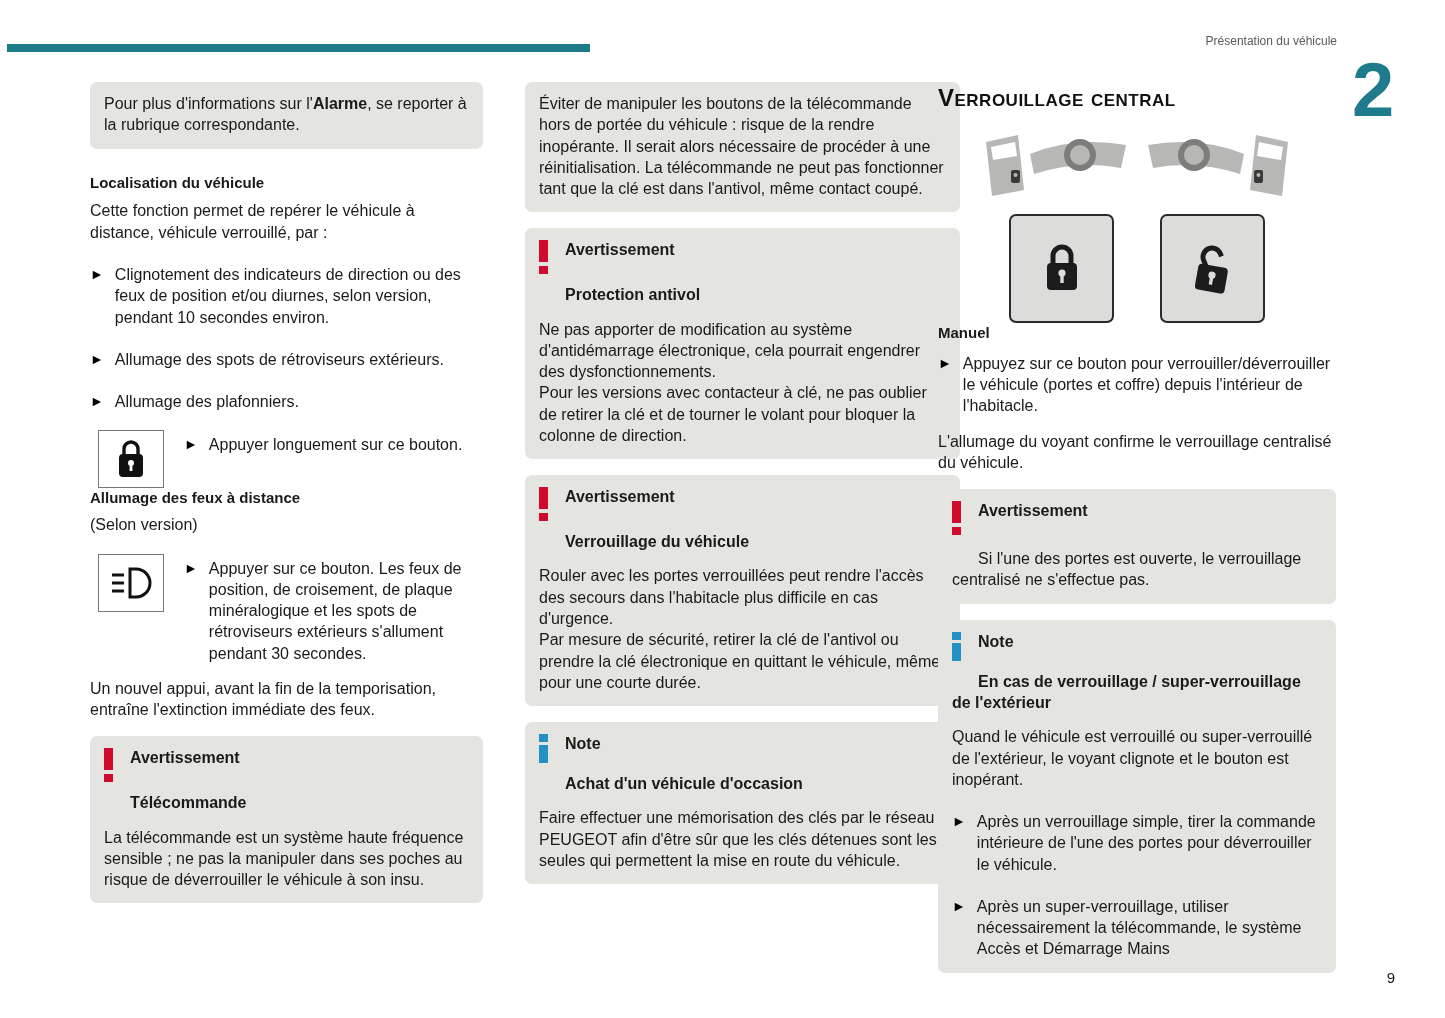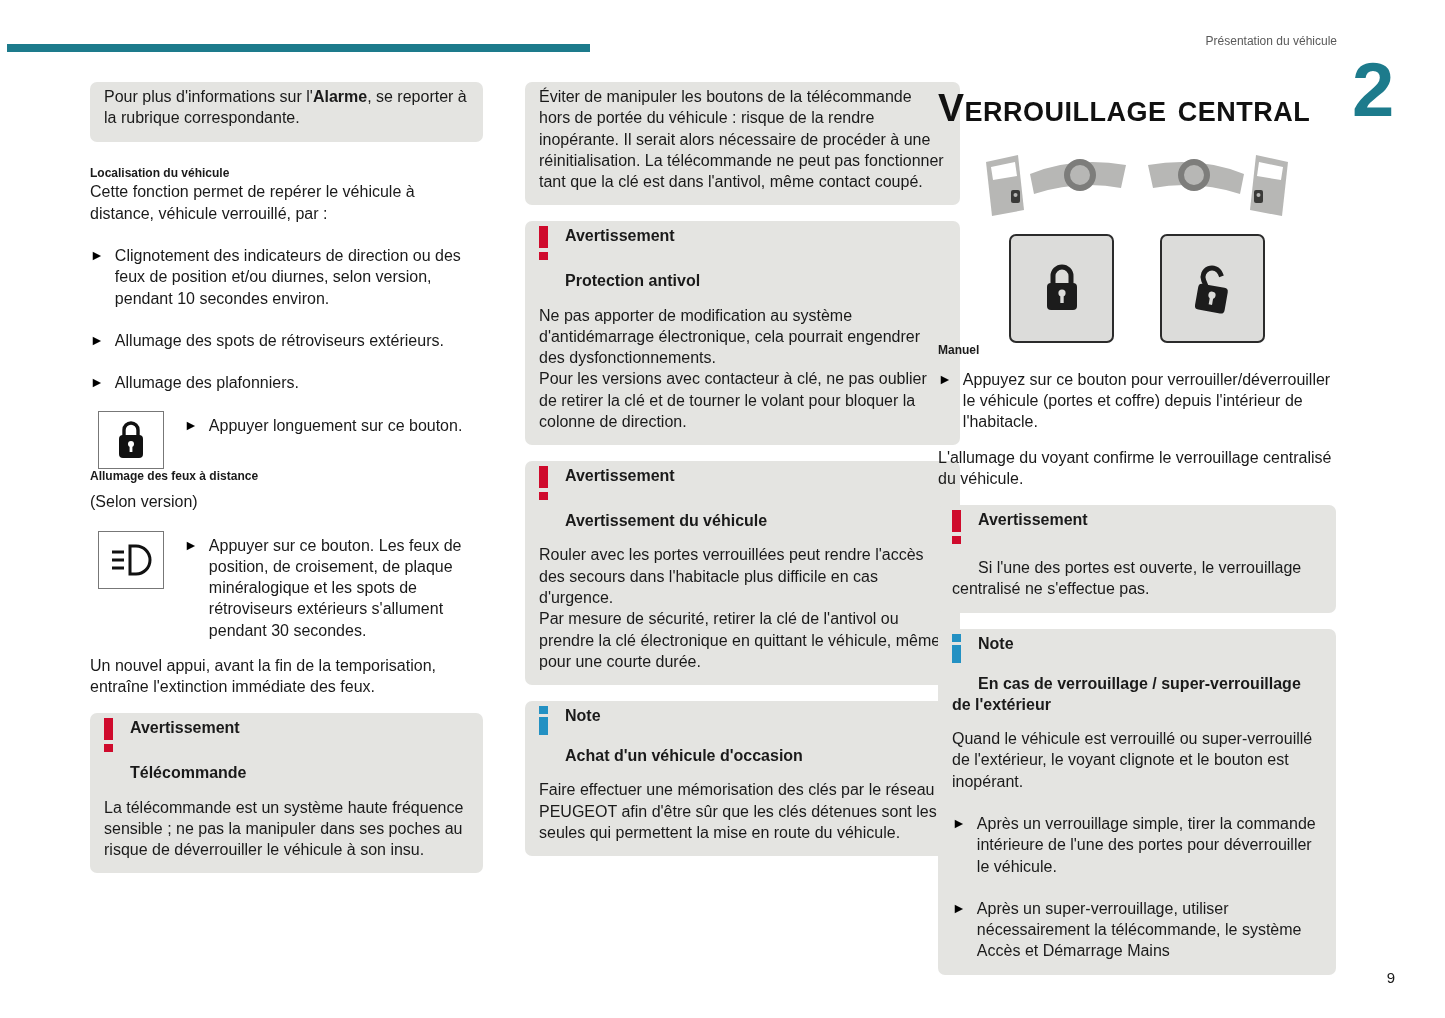--- a/index.html
+++ b/index.html
@@ -32,37 +32,37 @@
     font-size: 15px; color: #1a1a1a;
   }
   .col { position: absolute; top: 82px; }
   .col1 { left: 90px;  width: 393px; }
   .col2 { left: 525px; width: 435px; }
   .col3 { left: 938px; width: 398px; }
 
   .box {
     background: var(--box_gray, #e4e4e1);
     border-radius: 7px;
-    padding: 4px 14px 13px 14px;
+    padding: 11px 14px 13px 14px;
   }
   .box-head { display: flex; align-items: flex-start; }
   .box-title { font-weight: 700; margin-left: 17px; }
   .box-subtitle { font-weight: 700; text-indent: 26px; margin-top: 10px; }
   .box-body { margin-top: 13px; white-space: pre-line; }
   .indent-first { text-indent: 26px; }
 
   .excl { width: 9px; display: flex; flex-direction: column; align-items: center; flex: none; margin-top: 1px; }
   .excl .bar { width: 9px; height: 22px; background: var(--warning_red, #cf0a2c); }
   .excl .dot { width: 9px; height: 8px; background: var(--warning_red, #cf0a2c); margin-top: 4px; }
   .note-i { width: 9px; display: flex; flex-direction: column; align-items: center; flex: none; margin-top: 1px; }
   .note-i .dot { width: 9px; height: 8px; background: var(--note_blue, #2391c3); }
   .note-i .bar { width: 9px; height: 18px; background: var(--note_blue, #2391c3); margin-top: 3px; }
 
-  .h-section { font-size: 12px; font-weight: 700; }
-  .mt6  { margin-top: 6px; }  .mt8  { }
+  .h-section { font-size: 15px; font-weight: 700; }
+  .mt6  { margin-top: 6px; }  .mt8  { margin-top: 8px; }
   .mt10 { margin-top: 10px; } .mt14 { margin-top: 14px; }
   .mt16 { margin-top: 16px; }
   .mt22 { } .mt24 { margin-top: 24px; }
 
   ul.bullets { list-style: none; }
   ul.bullets li { display: flex; margin-top: 21px; }
   ul.bullets li::before, .bullet-row::before {
     content: "\25BA";
     font-size: 14px; line-height: 1.45;
     margin-right: 11px; flex: none; color: #000;
@@ -82,21 +82,21 @@
 
   .lock-panels { display: flex; gap: 46px; justify-content: center; margin-top: 14px; }
   .lock-panel {
     width: 105px; height: 109px;
     background: #dcdcda; border: 2px solid #2b2b2b; border-radius: 7px;
     display: flex; align-items: center; justify-content: center;
   }
 
   .col3-heading {
     font-variant: small-caps;
-    font-size: 39px; font-weight: 700; letter-spacing: 0.5px;
+    font-size: 24px; font-weight: 700; letter-spacing: 0.5px;
     color: #111;
   }
 </style>
 </head>
 <body>
 
 <div class="top-bar"></div>
 <div class="header-title">Présentation du véhicule</div>
 <div class="chapter-number">2</div>
 
@@ -185,21 +185,21 @@
   </div>
 
   <div class="box mt16">
     <div class="box-head">
       <span class="excl">
           <span class="bar"></span>
           <span class="dot"></span>
         </span>
       <span class="box-title">Avertissement</span>
     </div>
-    <div class="box-subtitle">Avertissement du véhicule</div>
+    <div class="box-subtitle">Verrouillage du véhicule</div>
     <div class="box-body">Rouler avec les portes verrouillées peut rendre l'accès des secours dans l'habitacle plus difficile en cas d'urgence.
 Par mesure de sécurité, retirer la clé de l'antivol ou prendre la clé électronique en quittant le véhicule, même pour une courte durée.</div>
   </div>
 
   <div class="box mt16">
     <div class="box-head">
       <span class="note-i">
           <span class="dot"></span>
           <span class="bar"></span>
         </span>

